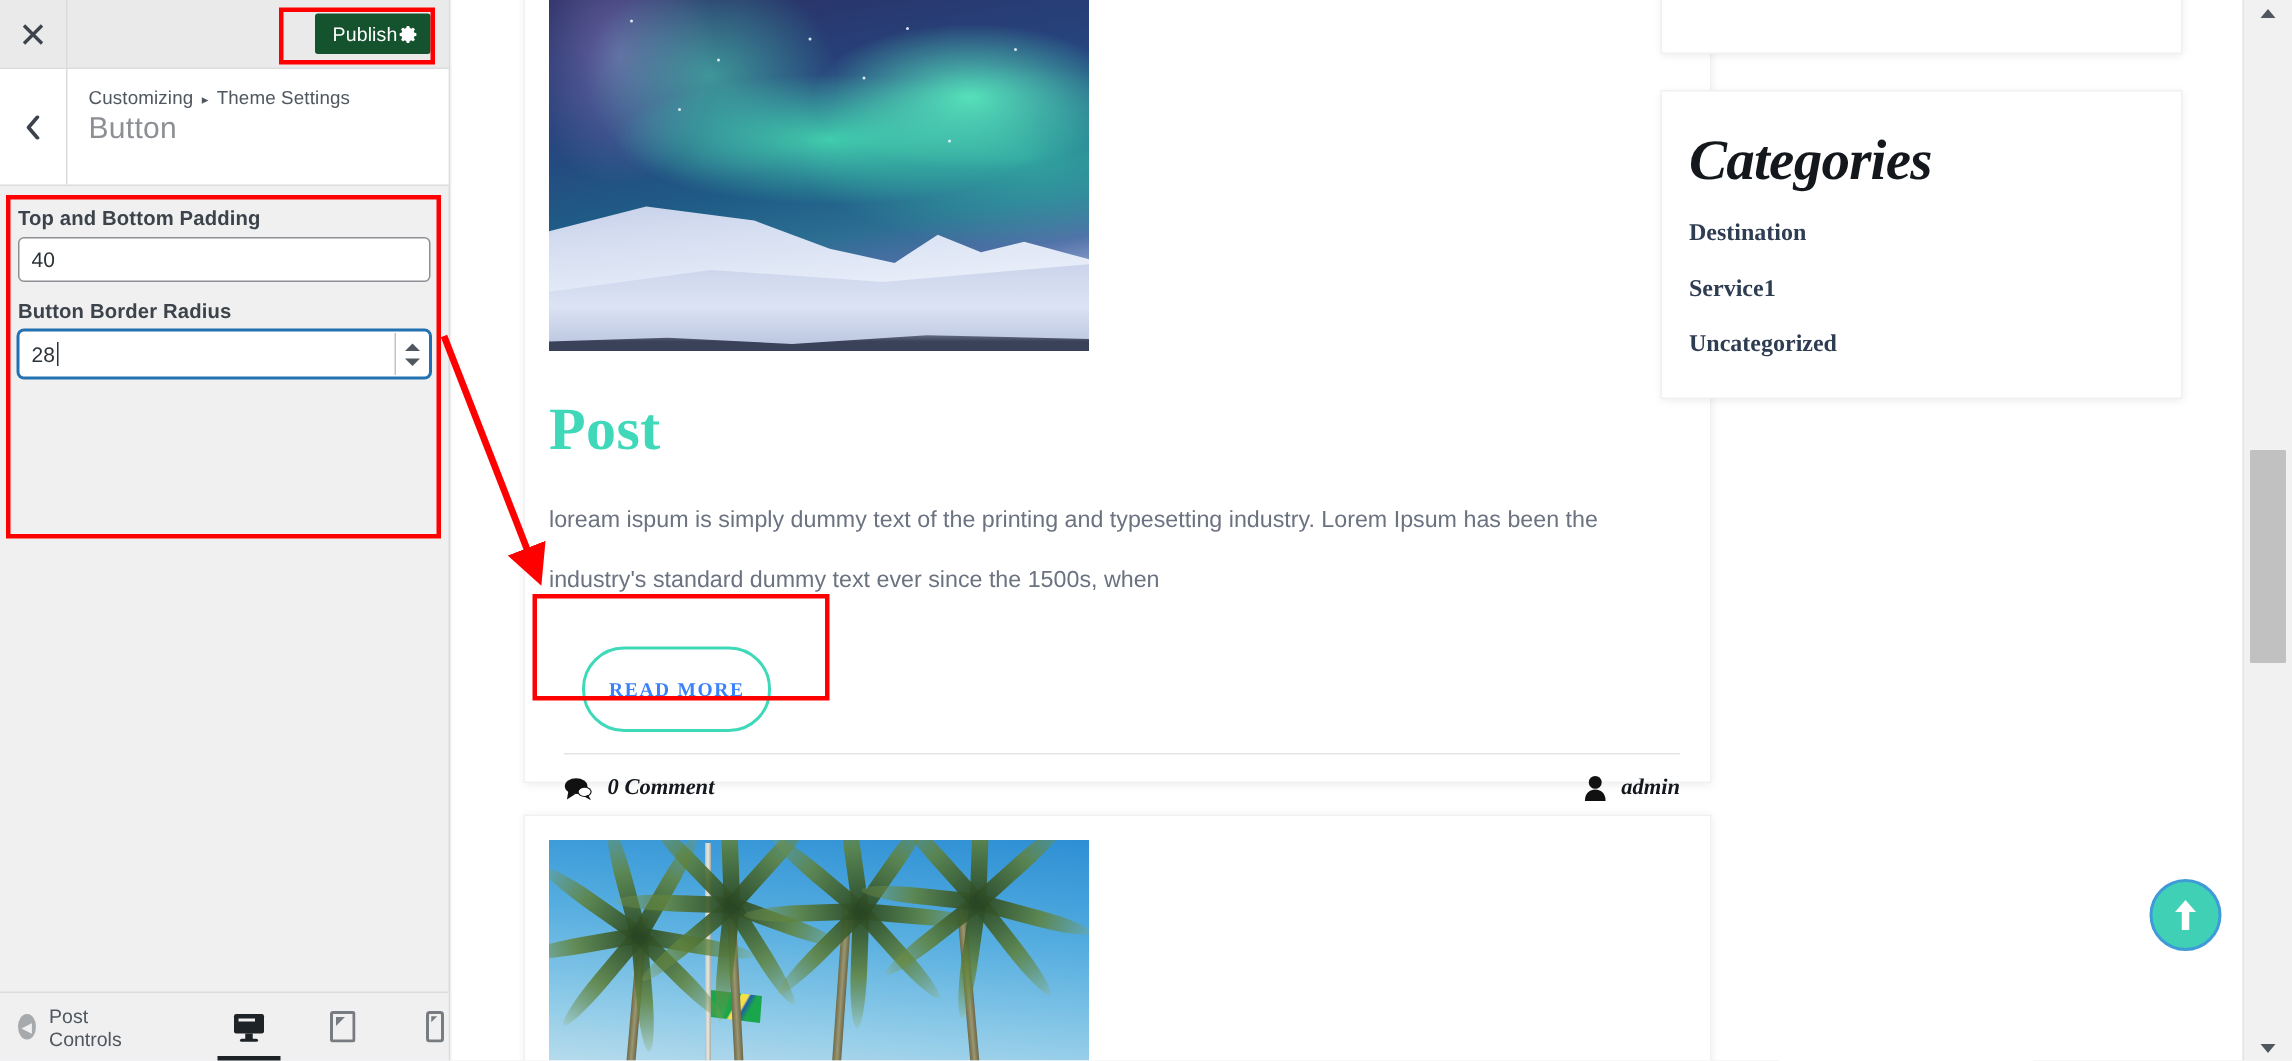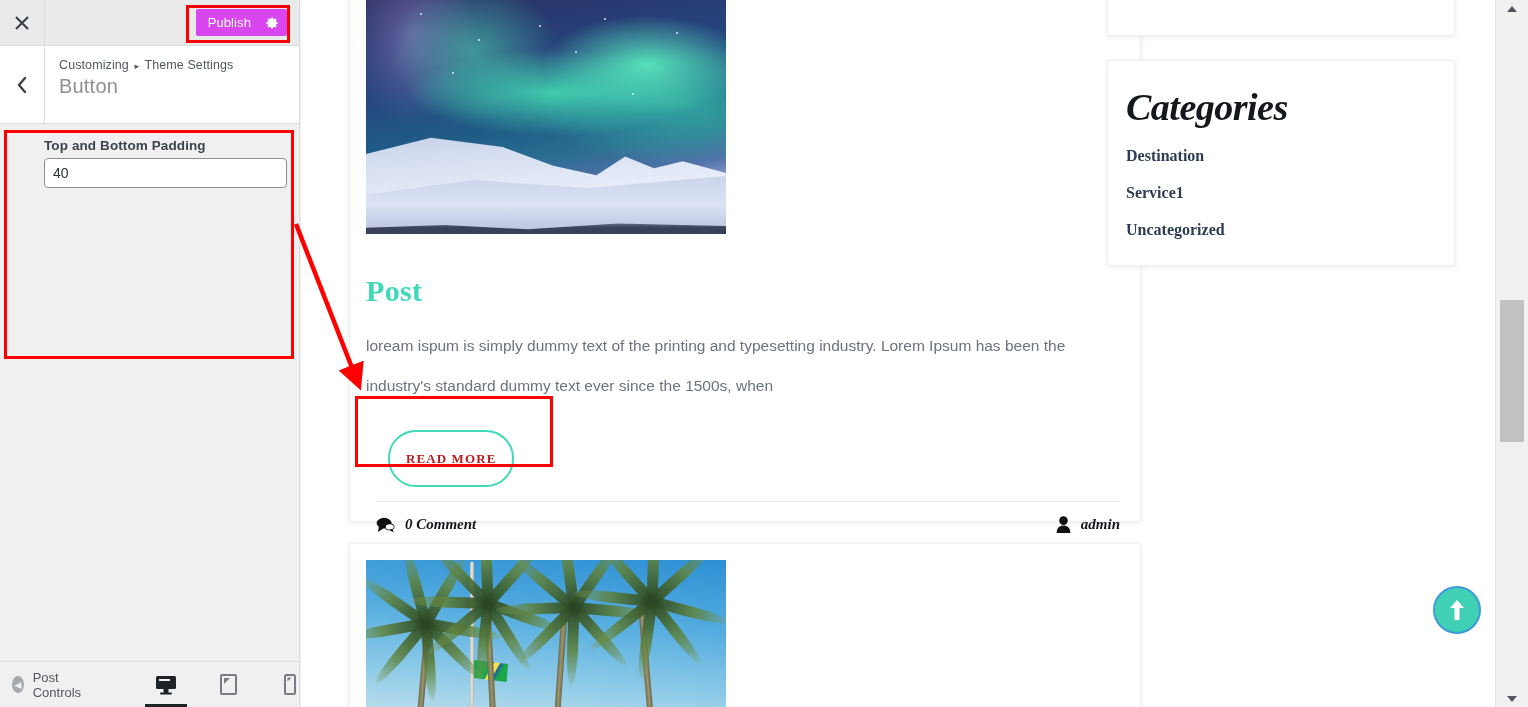--- a/index.html
+++ b/index.html
@@ -29,45 +29,45 @@
     display: flex; align-items: center; justify-content: center;
     background: #eaeaea; border-right: 1px solid #dcdcde;
     cursor: pointer; font-size: 17px; color: #3c434a; font-weight: 600;
   }
   .cz-header-spacer { flex: 1; }
   .publish-wrap {
     position: relative; margin-right: 12px;
   }
   .publish-btn {
     display: flex; align-items: center;
-    background: #d946ef; color: #fff;
+    background: #14532d; color: #fff;
     height: 27px; border-radius: 2px;
     font-size: 13px; padding: 0 8px 0 12px; cursor: pointer;
-    gap: 14px; letter-spacing: .1px;
+    letter-spacing: .1px;
   }
   .gear-ic { display: inline-block; width: 14px; height: 14px; }
   .gear-ic svg { display:block; }
 
   .cz-section-title {
     height: 78px; background: #fff;
     border-bottom: 1px solid #dcdcde;
     display: flex; align-items: stretch;
   }
   .cz-back {
     width: 45px; border-right: 1px solid #dcdcde;
     display: flex; align-items: center; justify-content: center;
     cursor: pointer; color: #3c434a; font-size: 16px; font-weight: 700;
   }
   .cz-titles { padding: 12px 0 0 14px; }
   .cz-breadcrumb { font-size: 12.5px; color: #50575e; letter-spacing: .1px; }
   .cz-breadcrumb .sep { font-size: 9px; color: #50575e; margin: 0 2px; }
   .cz-panel-title { font-size: 20px; color: #8c8f94; font-weight: 400; margin-top: 3px; letter-spacing: .2px; }
 
   .cz-controls { padding: 14px 12px 0 12px; }
-  .ctrl { margin-bottom: 12px; margin-left: 32px; }
+  .ctrl { margin-bottom: 12px; }
   .ctrl-label {
     font-size: 13.5px; font-weight: bold; color: #3c434a;
     margin-bottom: 5px; display: block; letter-spacing: .1px;
   }
   .ctrl-input {
     width: 100%; height: 30px;
     border: 1px solid #8c8f94; border-radius: 4px;
     background: #fff; padding: 0 8px;
     font-size: 14px; color: #2c3338;
     font-family: "Liberation Sans", sans-serif;
@@ -204,37 +204,37 @@
     background: linear-gradient(90deg, #b9bcb4, #e8eae4, #a7aaa2);
   }
   .flag {
     position: absolute; left: 108px; top: 100px; width: 34px; height: 22px;
     background: linear-gradient(120deg, #1aa64b 0%, #1aa64b 45%, #f5e04a 48%, #f5e04a 58%, #1c5fa8 62%, #1aa64b 72%);
     clip-path: polygon(0 0, 100% 18%, 96% 100%, 0 82%);
   }
 
   .post-title {
     font-family: "Liberation Serif", serif;
-    font-weight: bold; font-size: 30px; color: #3fd9ba;
-    margin-top: 40px; letter-spacing: .3px;
+    font-weight: bold; font-size: 40px; color: #3fd9ba;
+    margin-top: 28px; letter-spacing: .3px;
   }
   .post-excerpt {
     font-size: 15.5px; color: #6b7280; line-height: 40px;
     margin-top: 18px; max-width: 712px;
   }
   .post-meta-date {
     display: flex; align-items: center; gap: 9px;
     margin-top: 20px;
     font-family: "Liberation Serif", serif; font-weight: bold;
     font-size: 17px; color: #1a1a1a; letter-spacing: .2px;
   }
   .readmore-row { margin-top: 24px; padding-left: 22px; }
   .readmore {
     display: inline-block;
-    border: 2px solid #3fd9ba; color: #b91c1c;
+    border: 2px solid #3fd9ba; color: #3b82f6;
     background: transparent;
     font-family: "Liberation Serif", serif; font-weight: bold;
     font-size: 13px; letter-spacing: 1.1px;
     border-radius: 28px; padding: 20px 16px;
     line-height: 1; cursor: pointer;
   }
   .post-footer {
     margin-top: 14px; border-top: 1px solid #e2e5e8;
     padding-top: 14px; display: flex; align-items: center;
     justify-content: space-between; max-width: 744px; margin-left: 10px;
@@ -340,20 +340,31 @@
   <div class="cz-controls">
 
     <div class="ctrl">
       <label class="ctrl-label">Top and Bottom Padding</label>
       <div class="ctrl-input">
         <span>40</span>
       </div>
     </div>
 
 
+    <div class="ctrl">
+      <label class="ctrl-label">Button Border Radius</label>
+      <div class="ctrl-input number">
+        <span>28</span>
+          <span class="text-caret"></span>
+        <span class="caret-wrap">
+          <span class="caret-up"></span>
+          <span class="caret-dn"></span>
+        </span>
+      </div>
+    </div>
 
   </div>
 
   <div class="cz-footer">
     <div class="hide-controls">
       <span class="collapse-circle">◀</span>
       <span class="hide-label">Post Controls</span>
     </div>
     <div class="devices">
       <div class="dev active">

